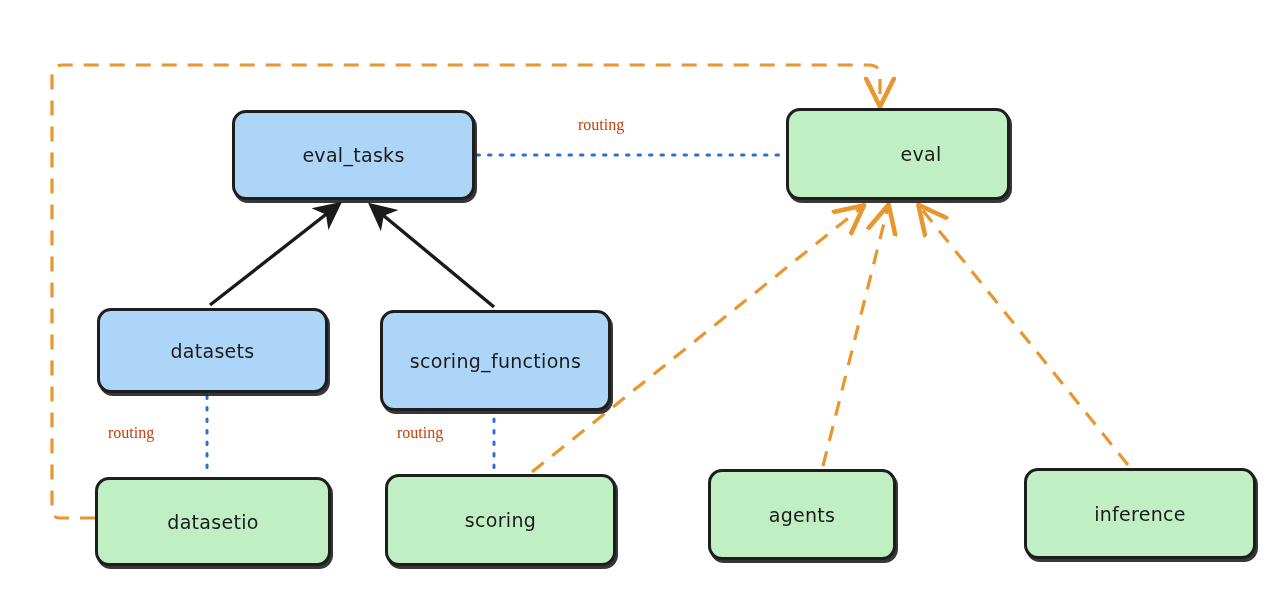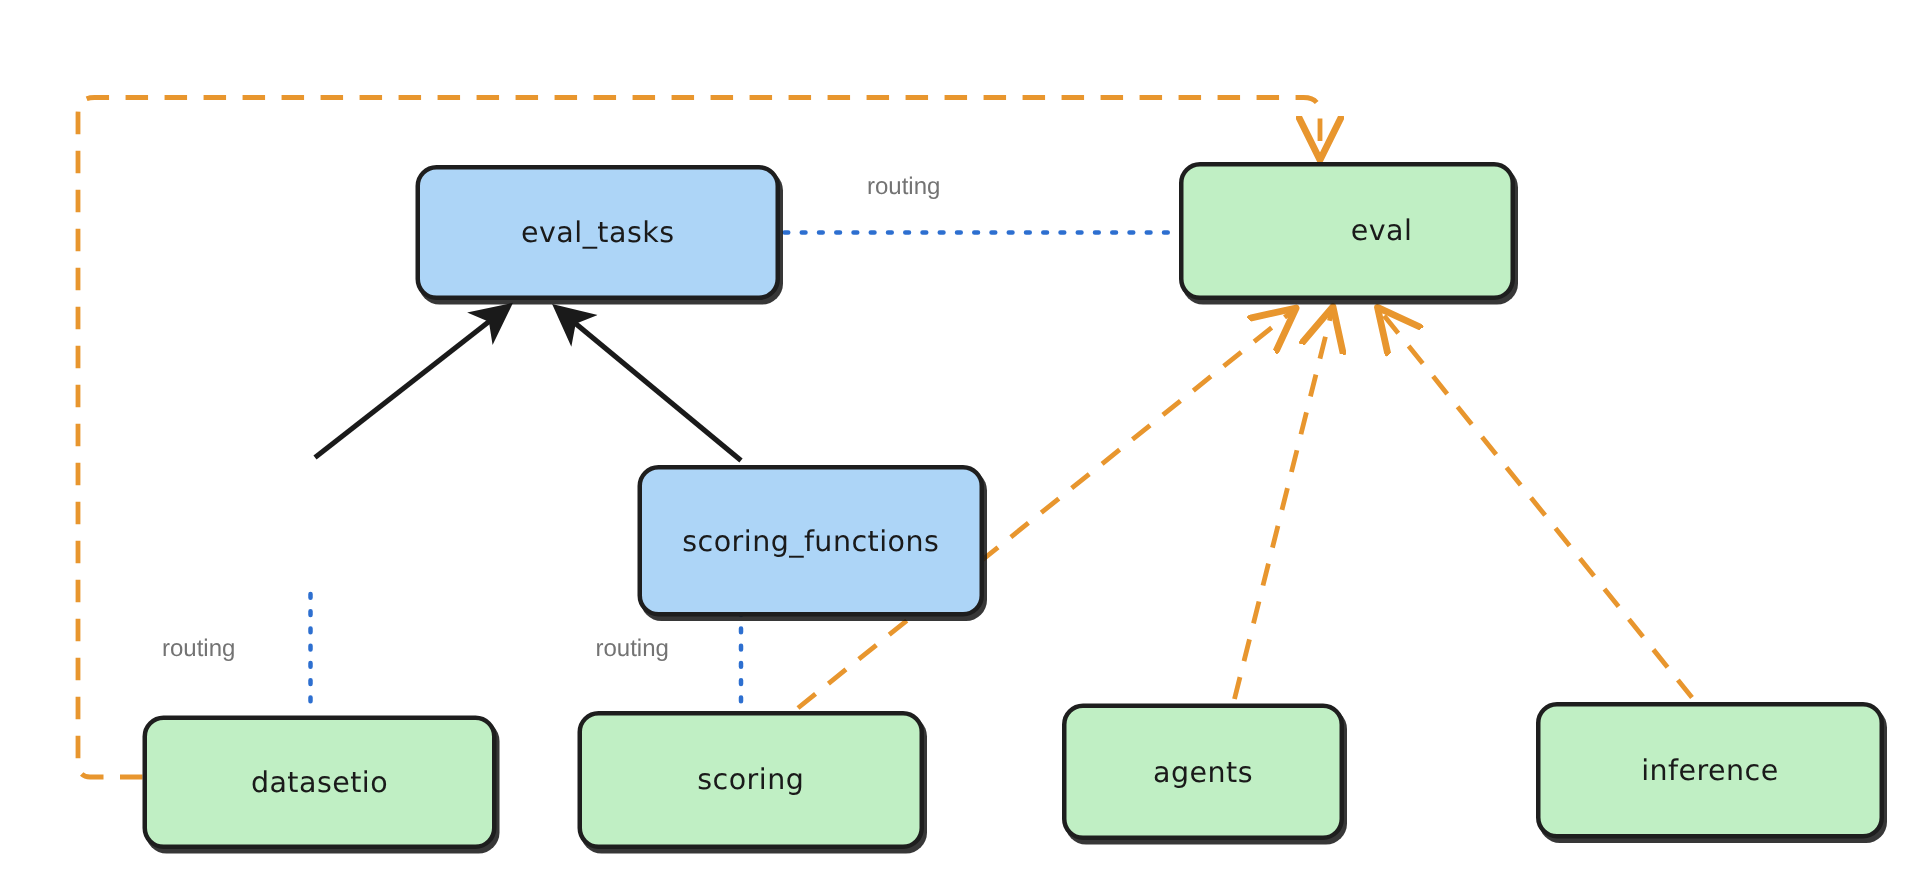--- a/index.html
+++ b/index.html
@@ -31,29 +31,29 @@
     border-radius: 14px;
     display: flex;
     align-items: center;
     justify-content: center;
     font-family: "DejaVu Sans", sans-serif;
     font-size: 19px;
     color: #1a1a1a;
     letter-spacing: 0.3px;
     box-shadow: 2px 3px 0 rgba(20,20,20,0.85);
   }
-  .node.blue  { background: #ADD5F7; margin-left: 45px; }
+  .node.blue  { background: #ADD5F7; }
   .node.green { background: #C0EFC4; }
   .node-label { pointer-events: none; }
 
   .edge-label {
     position: absolute;
-    font-family: Liberation Sans, sans-serif;
+    font-family: Liberation Serif, serif;
     font-size: 16px;
-    color: #737373;
+    color: #c2410c;
     white-space: nowrap;
   }
 </style>
 </head>
 <body>
 
 <div id="canvas">
 
   <svg id="edge-layer" viewBox="0 0 1280 596" xmlns="http://www.w3.org/2000/svg">
     <defs>
@@ -85,20 +85,23 @@
   </svg>
 
   <div class="node blue" style="left:232px; top:110px; width:243px; height:90px;">
     <span class="node-label">eval_tasks</span>
   </div>
 
   <div class="node green" style="left:786px; top:108px; width:224px; height:92px;padding-left:46px;">
     <span class="node-label">eval</span>
   </div>
 
+  <div class="node blue" style="left:97px; top:308px; width:231px; height:85px;">
+    <span class="node-label">datasets</span>
+  </div>
 
   <div class="node blue" style="left:380px; top:310px; width:231px; height:101px;">
     <span class="node-label">scoring_functions</span>
   </div>
 
   <div class="node green" style="left:95px; top:477px; width:236px; height:89px;">
     <span class="node-label">datasetio</span>
   </div>
 
   <div class="node green" style="left:385px; top:474px; width:231px; height:92px;text-align:right;">

